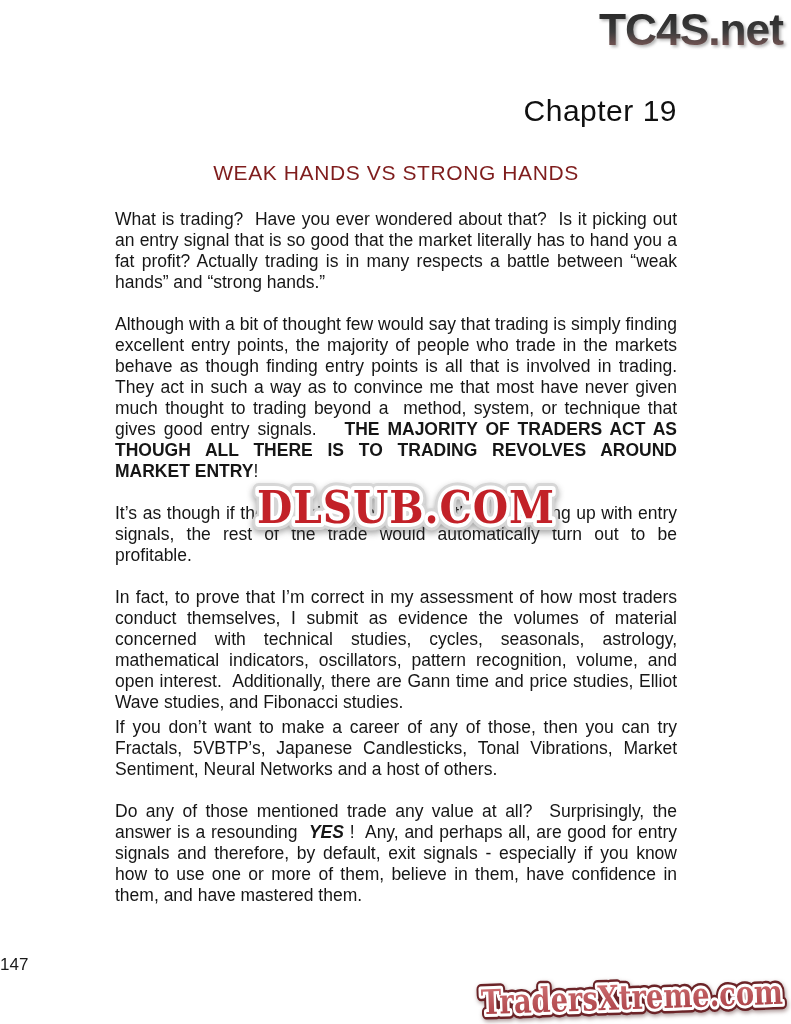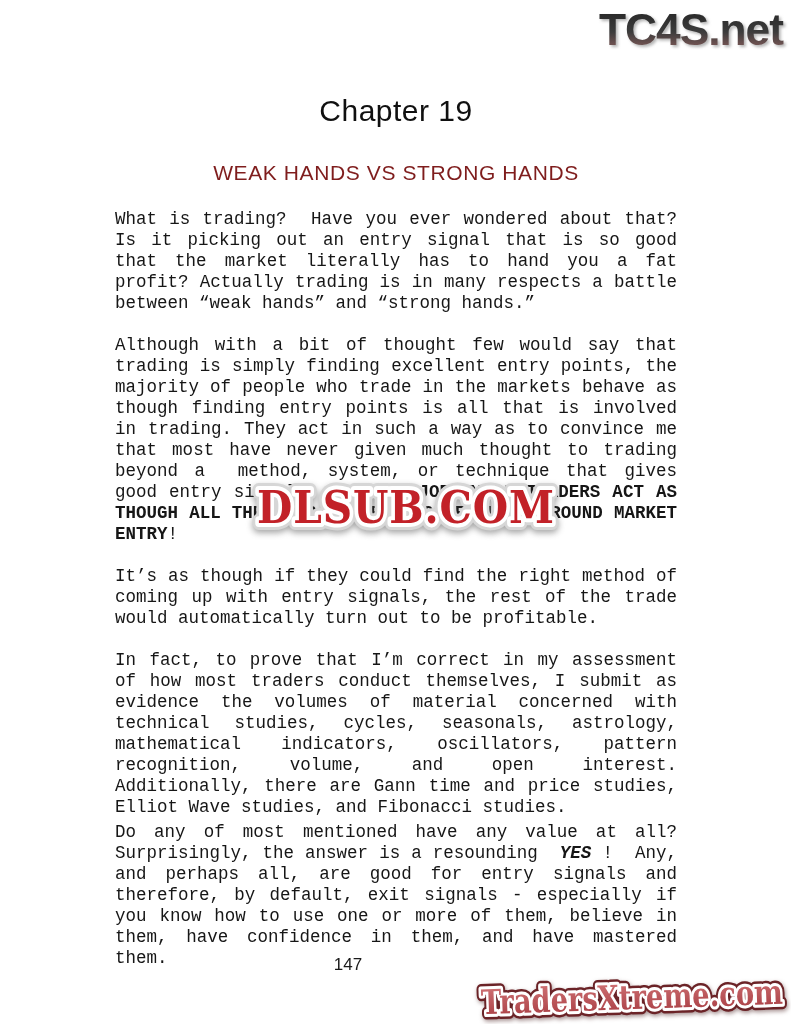--- a/index.html
+++ b/index.html
@@ -13,21 +13,21 @@
     color: #141414;
   }
   .content {
     position: absolute;
     left: 115px; top: 0;
     width: 562px;
   }
   .chapter-title {
     margin: 0;
     padding-top: 94px;
-    text-align: center;
+    text-align: right;
     font-size: 30px;
     font-weight: 400;
     letter-spacing: 0.5px;
     color: #101010;
   }
   .section-heading {
     margin: 0;
     padding-top: 33px;
     padding-bottom: 24px;
     text-align: center;
@@ -35,31 +35,30 @@
     font-weight: 400;
     letter-spacing: 0.6px;
     color: #7f1d1d;
   }
   .body-para {
     margin: 0 0 21px 0;
     font-size: 17.5px;
     line-height: 21px;
     text-align: justify;
     color: #161616;
-    font-family: Liberation Mono, monospace;
   }
   .body-para.no-gap { margin-bottom: 4px; }
   .body-para span { white-space: pre-wrap; }
   .seg-b { font-weight: bold; margin-left: 12px; }
   .seg-bi { font-weight: bold; font-style: italic; }
   .page-number {
     position: absolute;
     left: 0; top: 955px;
     width: 696px;
-    text-align: center;
+    text-align: left;
     font-size: 17px;
     color: #1a1a1a;
   }
   .tc4s-logo {
     position: absolute;
     top: 3px; right: 4px;
     filter: drop-shadow(2px 2px 1.5px rgba(140,140,140,0.65));
   }
   .dlsub-watermark {
     position: absolute;
@@ -89,21 +88,22 @@
   </svg>
 
   <div class="content">
     <h1 class="chapter-title">Chapter 19</h1>
     <h2 class="section-heading">WEAK HANDS VS STRONG HANDS</h2>
     <div id="paragraphs-container">
         <p class="body-para"><span>What is trading?  Have you ever wondered about that?  Is it picking out an entry signal that is so good that the market literally has to hand you a fat profit? Actually trading is in many respects a battle between “weak hands” and “strong hands.”</span></p>
         <p class="body-para"><span>Although with a bit of thought few would say that trading is simply finding excellent entry points, the majority of people who trade in the markets behave as though finding entry points is all that is involved in trading. They act in such a way as to convince me that most have never given much thought to trading beyond a  method, system, or technique that gives good entry signals.  </span><span class="seg-b">THE MAJORITY OF TRADERS ACT AS THOUGH ALL THERE IS TO TRADING REVOLVES AROUND MARKET ENTRY</span><span>!</span></p>
         <p class="body-para"><span>It’s as though if they could find the right method of coming up with entry signals, the rest of the trade would automatically turn out to be profitable.</span></p>
         <p class="body-para no-gap"><span>In fact, to prove that I’m correct in my assessment of how most traders conduct themselves, I submit as evidence the volumes of material concerned with technical studies, cycles, seasonals, astrology, mathematical indicators, oscillators, pattern recognition, volume, and open interest.  Additionally, there are Gann time and price studies, Elliot Wave studies, and Fibonacci studies.</span></p>
-        <p class="body-para"><span>Do any of most mentioned have any value at all?  Surprisingly, the answer is a resounding  </span><span class="seg-bi">YES</span><span> !  Any, and perhaps all, are good for entry signals and therefore, by default, exit signals - especially if you know how to use one or more of them, believe in them, have confidence in them, and have mastered them.</span></p>
+        <p class="body-para"><span>If you don’t want to make a career of any of those, then you can try Fractals, 5VBTP’s, Japanese Candlesticks, Tonal Vibrations, Market Sentiment, Neural Networks and a host of others.</span></p>
+        <p class="body-para"><span>Do any of those mentioned trade any value at all?  Surprisingly, the answer is a resounding  </span><span class="seg-bi">YES</span><span> !  Any, and perhaps all, are good for entry signals and therefore, by default, exit signals - especially if you know how to use one or more of them, believe in them, have confidence in them, and have mastered them.</span></p>
       </div>
   </div>
 
   <svg class="dlsub-watermark" width="312" height="60" viewBox="0 0 312 60">
     <text x="156" y="45" text-anchor="middle" font-family="DejaVu Serif, serif" font-weight="bold" font-size="45" letter-spacing="1" textLength="298" lengthAdjust="spacingAndGlyphs" fill="#c22128" stroke="#d6d6d6" stroke-width="14" stroke-linejoin="round" paint-order="stroke">DLSUB.COM</text>
     <text x="156" y="45" text-anchor="middle" font-family="DejaVu Serif, serif" font-weight="bold" font-size="45" letter-spacing="1" textLength="298" lengthAdjust="spacingAndGlyphs" fill="#c22128" stroke="#ffffff" stroke-width="8" stroke-linejoin="round" paint-order="stroke">DLSUB.COM</text>
   </svg>
 
   <div class="page-number">147</div>
 

